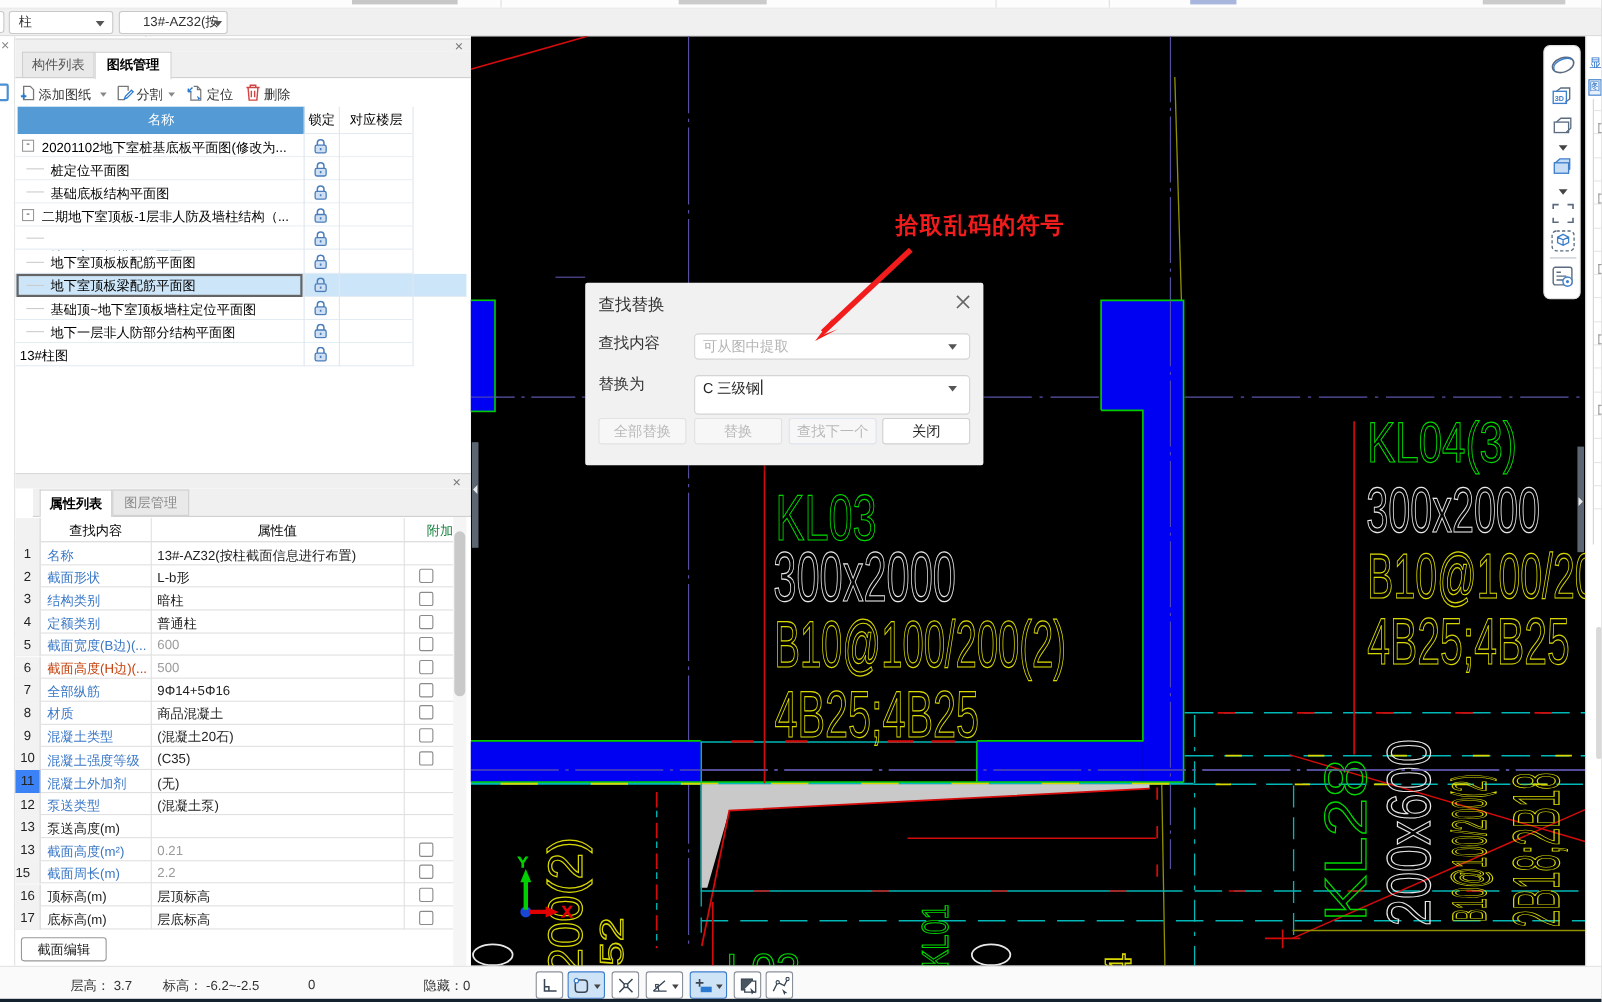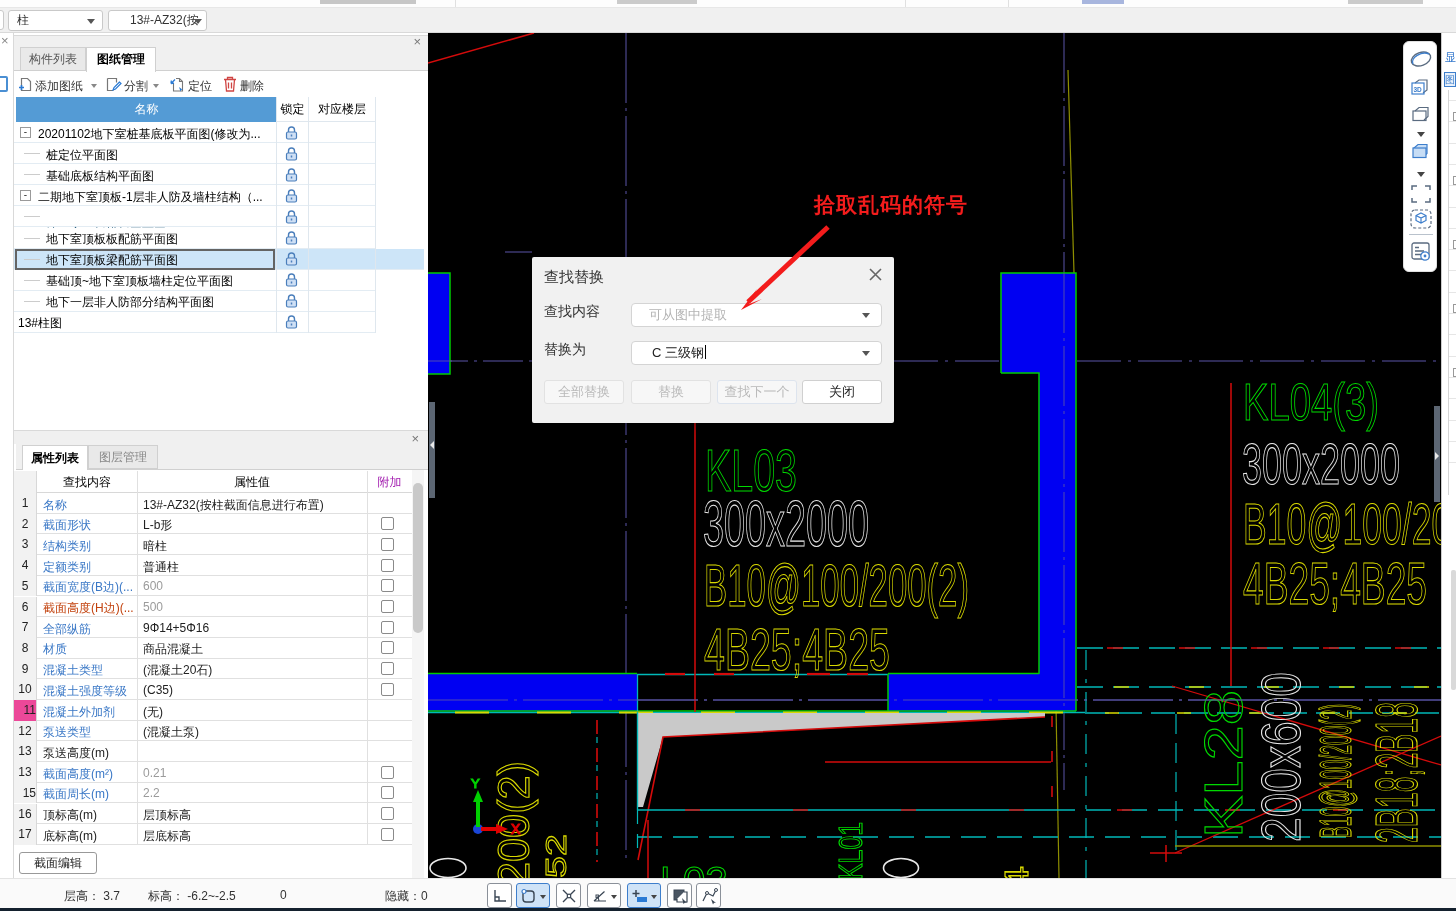--- a/index.html
+++ b/index.html
@@ -153,30 +153,30 @@
           <path d="M6.5 8.5 v2" stroke="#4a7ebb" stroke-width="1.5"></path>
         </svg>
   <div class="abs" style="left:261.5px;top:64px;width:1px;height:236px;background:#dfe7ee"></div>
   <div class="abs" style="left:294px;top:64px;width:1px;height:236px;background:#dfe7ee"></div>
   <div class="abs" style="left:361px;top:64px;width:1px;height:236px;background:#dfe7ee"></div>
       </div>
 
   <div class="abs" style="left:0;top:397px;width:414px;height:14px;background:#f0f0f0;border-top:1px solid #d9d9d9">
     <div class="abs" style="right:9px;top:0;color:#777;font-size:13px">×</div>
   </div>
-  <div class="abs" style="left:2px;top:411px;width:414px;height:26px;background:#f0f0f0;border-bottom:1px solid #d0d0d0">
+  <div class="abs" style="left:16px;top:411px;width:414px;height:26px;background:#f0f0f0;border-bottom:1px solid #d0d0d0">
     <div class="abs" style="left:6px;top:1px;width:66px;height:25px;background:#fff;border:1px solid #d0d0d0;border-bottom:none;font-size:12px;line-height:24px;text-align:center;color:#000;font-weight:bold">属性列表</div>
     <div class="abs" style="left:72px;top:1px;width:70px;height:24px;background:#e9e9e9;border:1px solid #d0d0d0;font-size:12px;line-height:23px;text-align:center;color:#888">图层管理</div>
   </div>
   <div id="proptable">
         <div class="abs" style="left:0;top:438px;width:398px;height:22px;border-bottom:1px solid #d8d8d8;background:#fff"></div>
   <div class="abs" style="left:0;top:438px;width:23px;height:22px;background:#f2f2f2;border-right:1px solid #d8d8d8"></div>
   <div class="abs" style="left:23px;top:441px;width:100px;text-align:center;font-size:12px;color:#000">查找内容</div>
   <div class="abs" style="left:123px;top:441px;width:230px;text-align:center;font-size:12px;color:#000">属性值</div>
-  <div class="abs" style="left:353px;top:441px;width:45px;text-align:center;font-size:12px;color:#a21caf">附加</div>
+  <div class="abs" style="left:353px;top:441px;width:45px;text-align:right;font-size:12px;color:#15803d">附加</div>
   <div class="abs" style="left:0;top:460.0px;width:398px;height:20.7px;border-bottom:1px solid #e0e0e0"></div>
   <div class="abs" style="left:0;top:460.0px;width:23px;height:20.7px;background:#f2f2f2;border-right:1px solid #d8d8d8;font-size:12px;text-align:center;line-height:21px;color:#222">1</div>
   <div class="abs" style="left:29px;top:463.5px;font-size:12px;color:#3977c6;white-space:nowrap">名称</div>
   <div class="abs" style="left:129px;top:463.5px;font-size:12px;color:#222;white-space:nowrap">13#-AZ32(按柱截面信息进行布置)</div>
   <div class="abs" style="left:0;top:480.7px;width:398px;height:20.7px;border-bottom:1px solid #e0e0e0"></div>
   <div class="abs" style="left:0;top:480.7px;width:23px;height:20.7px;background:#f2f2f2;border-right:1px solid #d8d8d8;font-size:12px;text-align:center;line-height:21px;color:#222">2</div>
   <div class="abs" style="left:29px;top:484.2px;font-size:12px;color:#3977c6;white-space:nowrap">截面形状</div>
   <div class="abs" style="left:129px;top:484.2px;font-size:12px;color:#222;white-space:nowrap">L-b形</div>
   <div class="abs" style="left:367px;top:484.2px;width:13px;height:13px;border:1px solid #8a8a8a;border-radius:2px;background:#fff"></div>
   <div class="abs" style="left:0;top:501.4px;width:398px;height:20.7px;border-bottom:1px solid #e0e0e0"></div>
@@ -213,37 +213,37 @@
   <div class="abs" style="left:0;top:625.6px;width:23px;height:20.7px;background:#f2f2f2;border-right:1px solid #d8d8d8;font-size:12px;text-align:center;line-height:21px;color:#222">9</div>
   <div class="abs" style="left:29px;top:629.1px;font-size:12px;color:#3977c6;white-space:nowrap">混凝土类型</div>
   <div class="abs" style="left:129px;top:629.1px;font-size:12px;color:#222;white-space:nowrap">(混凝土20石)</div>
   <div class="abs" style="left:367px;top:629.1px;width:13px;height:13px;border:1px solid #8a8a8a;border-radius:2px;background:#fff"></div>
   <div class="abs" style="left:0;top:646.3px;width:398px;height:20.7px;border-bottom:1px solid #e0e0e0"></div>
   <div class="abs" style="left:0;top:646.3px;width:23px;height:20.7px;background:#f2f2f2;border-right:1px solid #d8d8d8;font-size:12px;text-align:center;line-height:21px;color:#222">10</div>
   <div class="abs" style="left:29px;top:649.8px;font-size:12px;color:#3977c6;white-space:nowrap">混凝土强度等级</div>
   <div class="abs" style="left:129px;top:649.8px;font-size:12px;color:#222;white-space:nowrap">(C35)</div>
   <div class="abs" style="left:367px;top:649.8px;width:13px;height:13px;border:1px solid #8a8a8a;border-radius:2px;background:#fff"></div>
   <div class="abs" style="left:0;top:667.0px;width:398px;height:20.7px;border-bottom:1px solid #e0e0e0"></div>
-  <div class="abs" style="left:0;top:667.0px;width:23px;height:20.7px;background:#ec4899;border-right:1px solid #d8d8d8;font-size:12px;text-align:right;line-height:21px;color:#222">11</div>
+  <div class="abs" style="left:0;top:667.0px;width:23px;height:20.7px;background:#3b82f6;border-right:1px solid #d8d8d8;font-size:12px;text-align:center;line-height:21px;color:#222">11</div>
   <div class="abs" style="left:29px;top:670.5px;font-size:12px;color:#3977c6;white-space:nowrap">混凝土外加剂</div>
   <div class="abs" style="left:129px;top:670.5px;font-size:12px;color:#222;white-space:nowrap">(无)</div>
   <div class="abs" style="left:0;top:687.7px;width:398px;height:20.7px;border-bottom:1px solid #e0e0e0"></div>
   <div class="abs" style="left:0;top:687.7px;width:23px;height:20.7px;background:#f2f2f2;border-right:1px solid #d8d8d8;font-size:12px;text-align:center;line-height:21px;color:#222">12</div>
   <div class="abs" style="left:29px;top:691.2px;font-size:12px;color:#3977c6;white-space:nowrap">泵送类型</div>
   <div class="abs" style="left:129px;top:691.2px;font-size:12px;color:#222;white-space:nowrap">(混凝土泵)</div>
   <div class="abs" style="left:0;top:708.4px;width:398px;height:20.7px;border-bottom:1px solid #e0e0e0"></div>
   <div class="abs" style="left:0;top:708.4px;width:23px;height:20.7px;background:#f2f2f2;border-right:1px solid #d8d8d8;font-size:12px;text-align:center;line-height:21px;color:#222">13</div>
   <div class="abs" style="left:29px;top:711.9px;font-size:12px;color:#222;white-space:nowrap">泵送高度(m)</div>
   <div class="abs" style="left:0;top:729.1px;width:398px;height:20.7px;border-bottom:1px solid #e0e0e0"></div>
   <div class="abs" style="left:0;top:729.1px;width:23px;height:20.7px;background:#f2f2f2;border-right:1px solid #d8d8d8;font-size:12px;text-align:center;line-height:21px;color:#222">13</div>
   <div class="abs" style="left:29px;top:732.6px;font-size:12px;color:#3977c6;white-space:nowrap">截面高度(m²)</div>
   <div class="abs" style="left:129px;top:732.6px;font-size:12px;color:#9b9b9b;white-space:nowrap">0.21</div>
   <div class="abs" style="left:367px;top:732.6px;width:13px;height:13px;border:1px solid #8a8a8a;border-radius:2px;background:#fff"></div>
   <div class="abs" style="left:0;top:749.8px;width:398px;height:20.7px;border-bottom:1px solid #e0e0e0"></div>
-  <div class="abs" style="left:0;top:749.8px;width:23px;height:20.7px;background:#f2f2f2;border-right:1px solid #d8d8d8;font-size:12px;text-align:right;line-height:21px;color:#222">15</div>
+  <div class="abs" style="left:0;top:749.8px;width:23px;height:20.7px;background:#f2f2f2;border-right:1px solid #d8d8d8;font-size:12px;text-align:left;line-height:21px;color:#222">15</div>
   <div class="abs" style="left:29px;top:753.3px;font-size:12px;color:#3977c6;white-space:nowrap">截面周长(m)</div>
   <div class="abs" style="left:129px;top:753.3px;font-size:12px;color:#9b9b9b;white-space:nowrap">2.2</div>
   <div class="abs" style="left:367px;top:753.3px;width:13px;height:13px;border:1px solid #8a8a8a;border-radius:2px;background:#fff"></div>
   <div class="abs" style="left:0;top:770.5px;width:398px;height:20.7px;border-bottom:1px solid #e0e0e0"></div>
   <div class="abs" style="left:0;top:770.5px;width:23px;height:20.7px;background:#f2f2f2;border-right:1px solid #d8d8d8;font-size:12px;text-align:center;line-height:21px;color:#222">16</div>
   <div class="abs" style="left:29px;top:774.0px;font-size:12px;color:#222;white-space:nowrap">顶标高(m)</div>
   <div class="abs" style="left:129px;top:774.0px;font-size:12px;color:#222;white-space:nowrap">层顶标高</div>
   <div class="abs" style="left:367px;top:774.0px;width:13px;height:13px;border:1px solid #8a8a8a;border-radius:2px;background:#fff"></div>
   <div class="abs" style="left:0;top:791.2px;width:398px;height:20.7px;border-bottom:1px solid #e0e0e0"></div>
   <div class="abs" style="left:0;top:791.2px;width:23px;height:20.7px;background:#f2f2f2;border-right:1px solid #d8d8d8;font-size:12px;text-align:center;line-height:21px;color:#222">17</div>
@@ -350,25 +350,25 @@
   <rect x="1434" y="406" width="6" height="96" fill="#5c6673"></rect>
   <polygon points="1435,452 1439,456 1435,460" fill="#e8e8e8"></polygon>
 </svg>
 
 <div class="abs" style="left:532px;top:257px;width:362px;height:166px;background:#f1f1f1;border-radius:2px;box-shadow:0 2px 8px rgba(0,0,0,.35);z-index:5">
   <div class="abs" style="left:12px;top:11px;font-size:15px;color:#333">查找替换</div>
   <svg class="abs" style="right:12px;top:11px" width="13" height="13">
         <path d="M1 1 L12 12 M12 1 L1 12" stroke="#666" stroke-width="1.6"></path>
       </svg>
   <div class="abs" style="left:12px;top:46px;font-size:14px;color:#333">查找内容</div>
-  <div class="abs" style="left:99px;top:46px;width:251px;height:24px;background:#fff;border:1px solid #d4d4d4;border-radius:4px;font-size:13px;line-height:22px;color:#b3b3b3;padding-left:17px">可从图中提取
+  <div class="abs" style="left:99px;top:46px;width:251px;height:24px;background:#fff;border:1px solid #d4d4d4;border-radius:4px;font-size:13px;line-height:22px;color:#b3b3b3;padding-left:7px">可从图中提取
     <span style="position:absolute;right:11px;top:9px;width:0;height:0;border-left:4px solid transparent;border-right:4px solid transparent;border-top:5px solid #555"></span>
   </div>
   <div class="abs" style="left:12px;top:84px;font-size:14px;color:#333">替换为</div>
-  <div class="abs" style="left:99px;top:84px;width:251px;height:24px;background:#fff;border:1px solid #d4d4d4;border-radius:4px;font-size:13px;line-height:22px;color:#222;padding-left:20px">C 三级钢<span style="display:inline-block;width:1px;height:14px;background:#000;vertical-align:-2px;margin-left:1px"></span>
+  <div class="abs" style="left:99px;top:84px;width:251px;height:36px;background:#fff;border:1px solid #d4d4d4;border-radius:4px;font-size:13px;line-height:22px;color:#222;padding-left:7px">C 三级钢<span style="display:inline-block;width:1px;height:14px;background:#000;vertical-align:-2px;margin-left:1px"></span>
     <span style="position:absolute;right:11px;top:9px;width:0;height:0;border-left:4px solid transparent;border-right:4px solid transparent;border-top:5px solid #555"></span>
   </div>
   <div class="abs" style="left:12px;top:123px;width:80px;height:24px;background:#f7f7f7;border:1px solid #e2e2e2;border-radius:3px;font-size:13px;line-height:22px;text-align:center;color:#b9b9b9">全部替换</div>
   <div class="abs" style="left:99px;top:123px;width:80px;height:24px;background:#f7f7f7;border:1px solid #e2e2e2;border-radius:3px;font-size:13px;line-height:22px;text-align:center;color:#b9b9b9">替换</div>
   <div class="abs" style="left:185px;top:123px;width:80px;height:24px;background:#f7f7f7;border:1px solid #dde4ee;border-radius:3px;font-size:13px;line-height:22px;text-align:center;color:#b9b9b9">查找下一个</div>
   <div class="abs" style="left:270px;top:123px;width:80px;height:24px;background:#fff;border:1px solid #d0d0d0;border-radius:3px;font-size:13px;line-height:22px;text-align:center;color:#222">关闭</div>
 </div>
 
 <svg class="abs" style="left:700px;top:180px;z-index:9" width="290" height="145" viewBox="700 180 290 145">
   <text x="814" y="212" font-size="21" font-weight="bold" fill="#f31c1c" letter-spacing="1">拾取乱码的符号</text>

